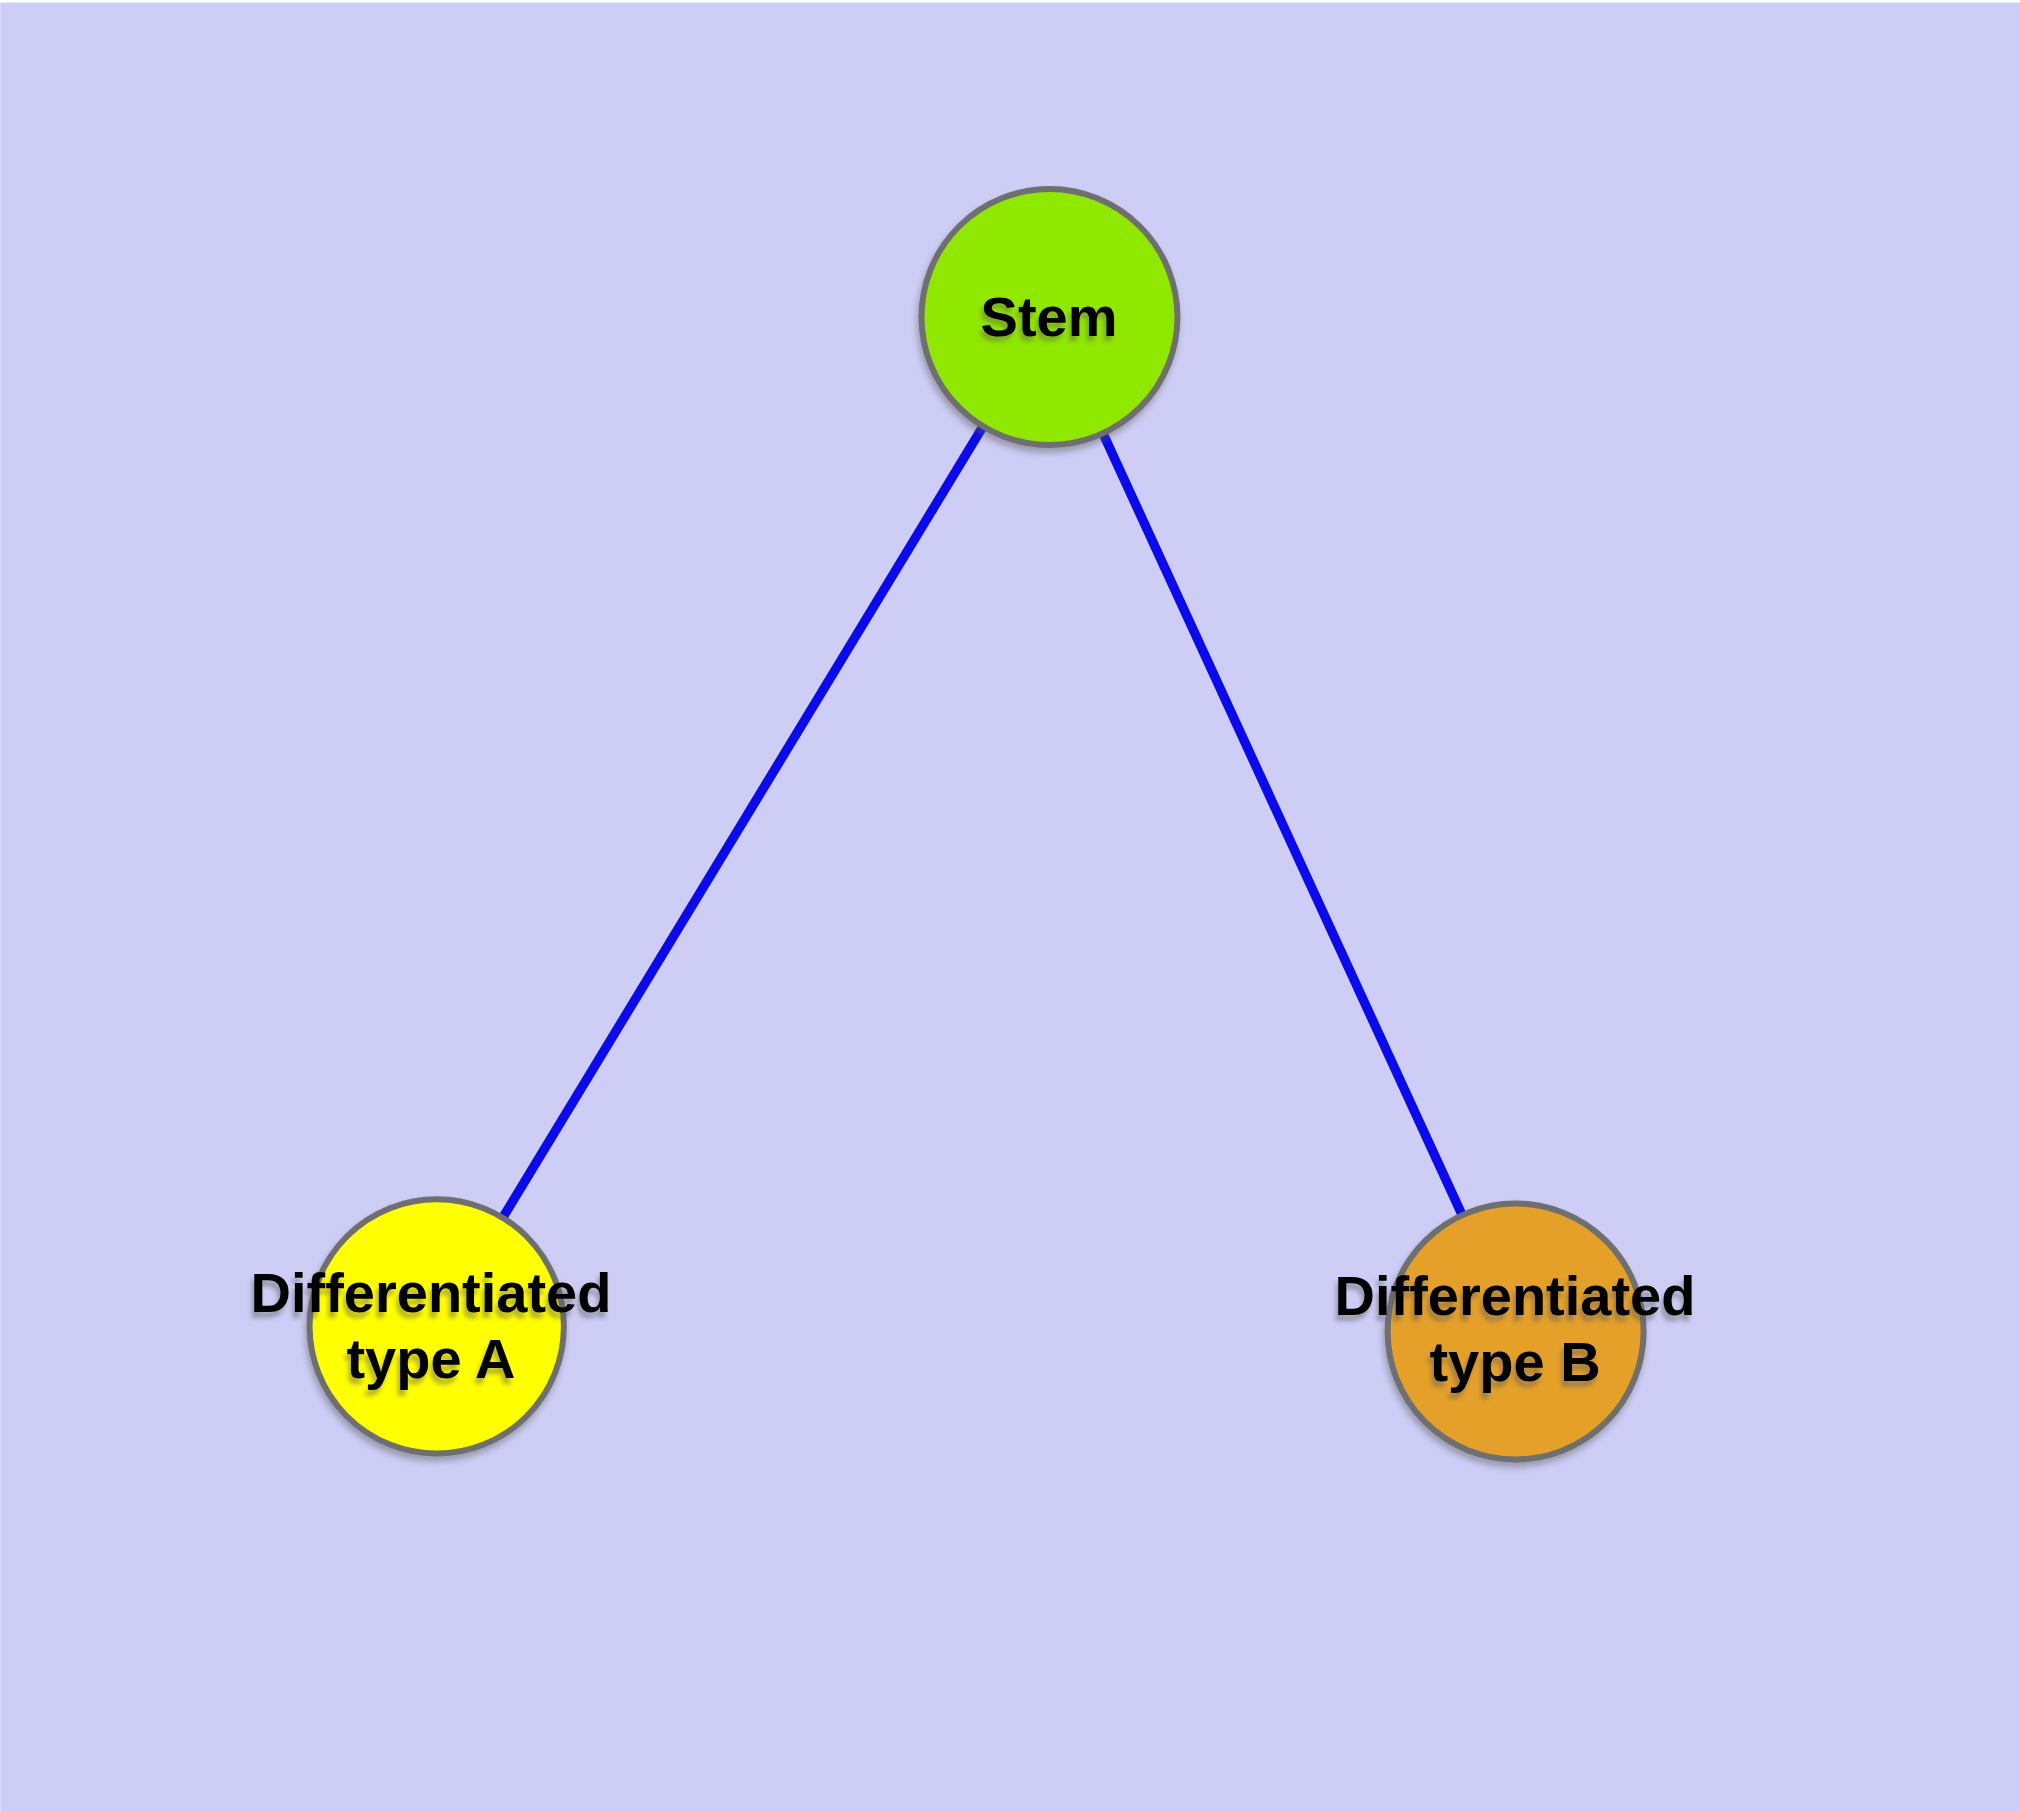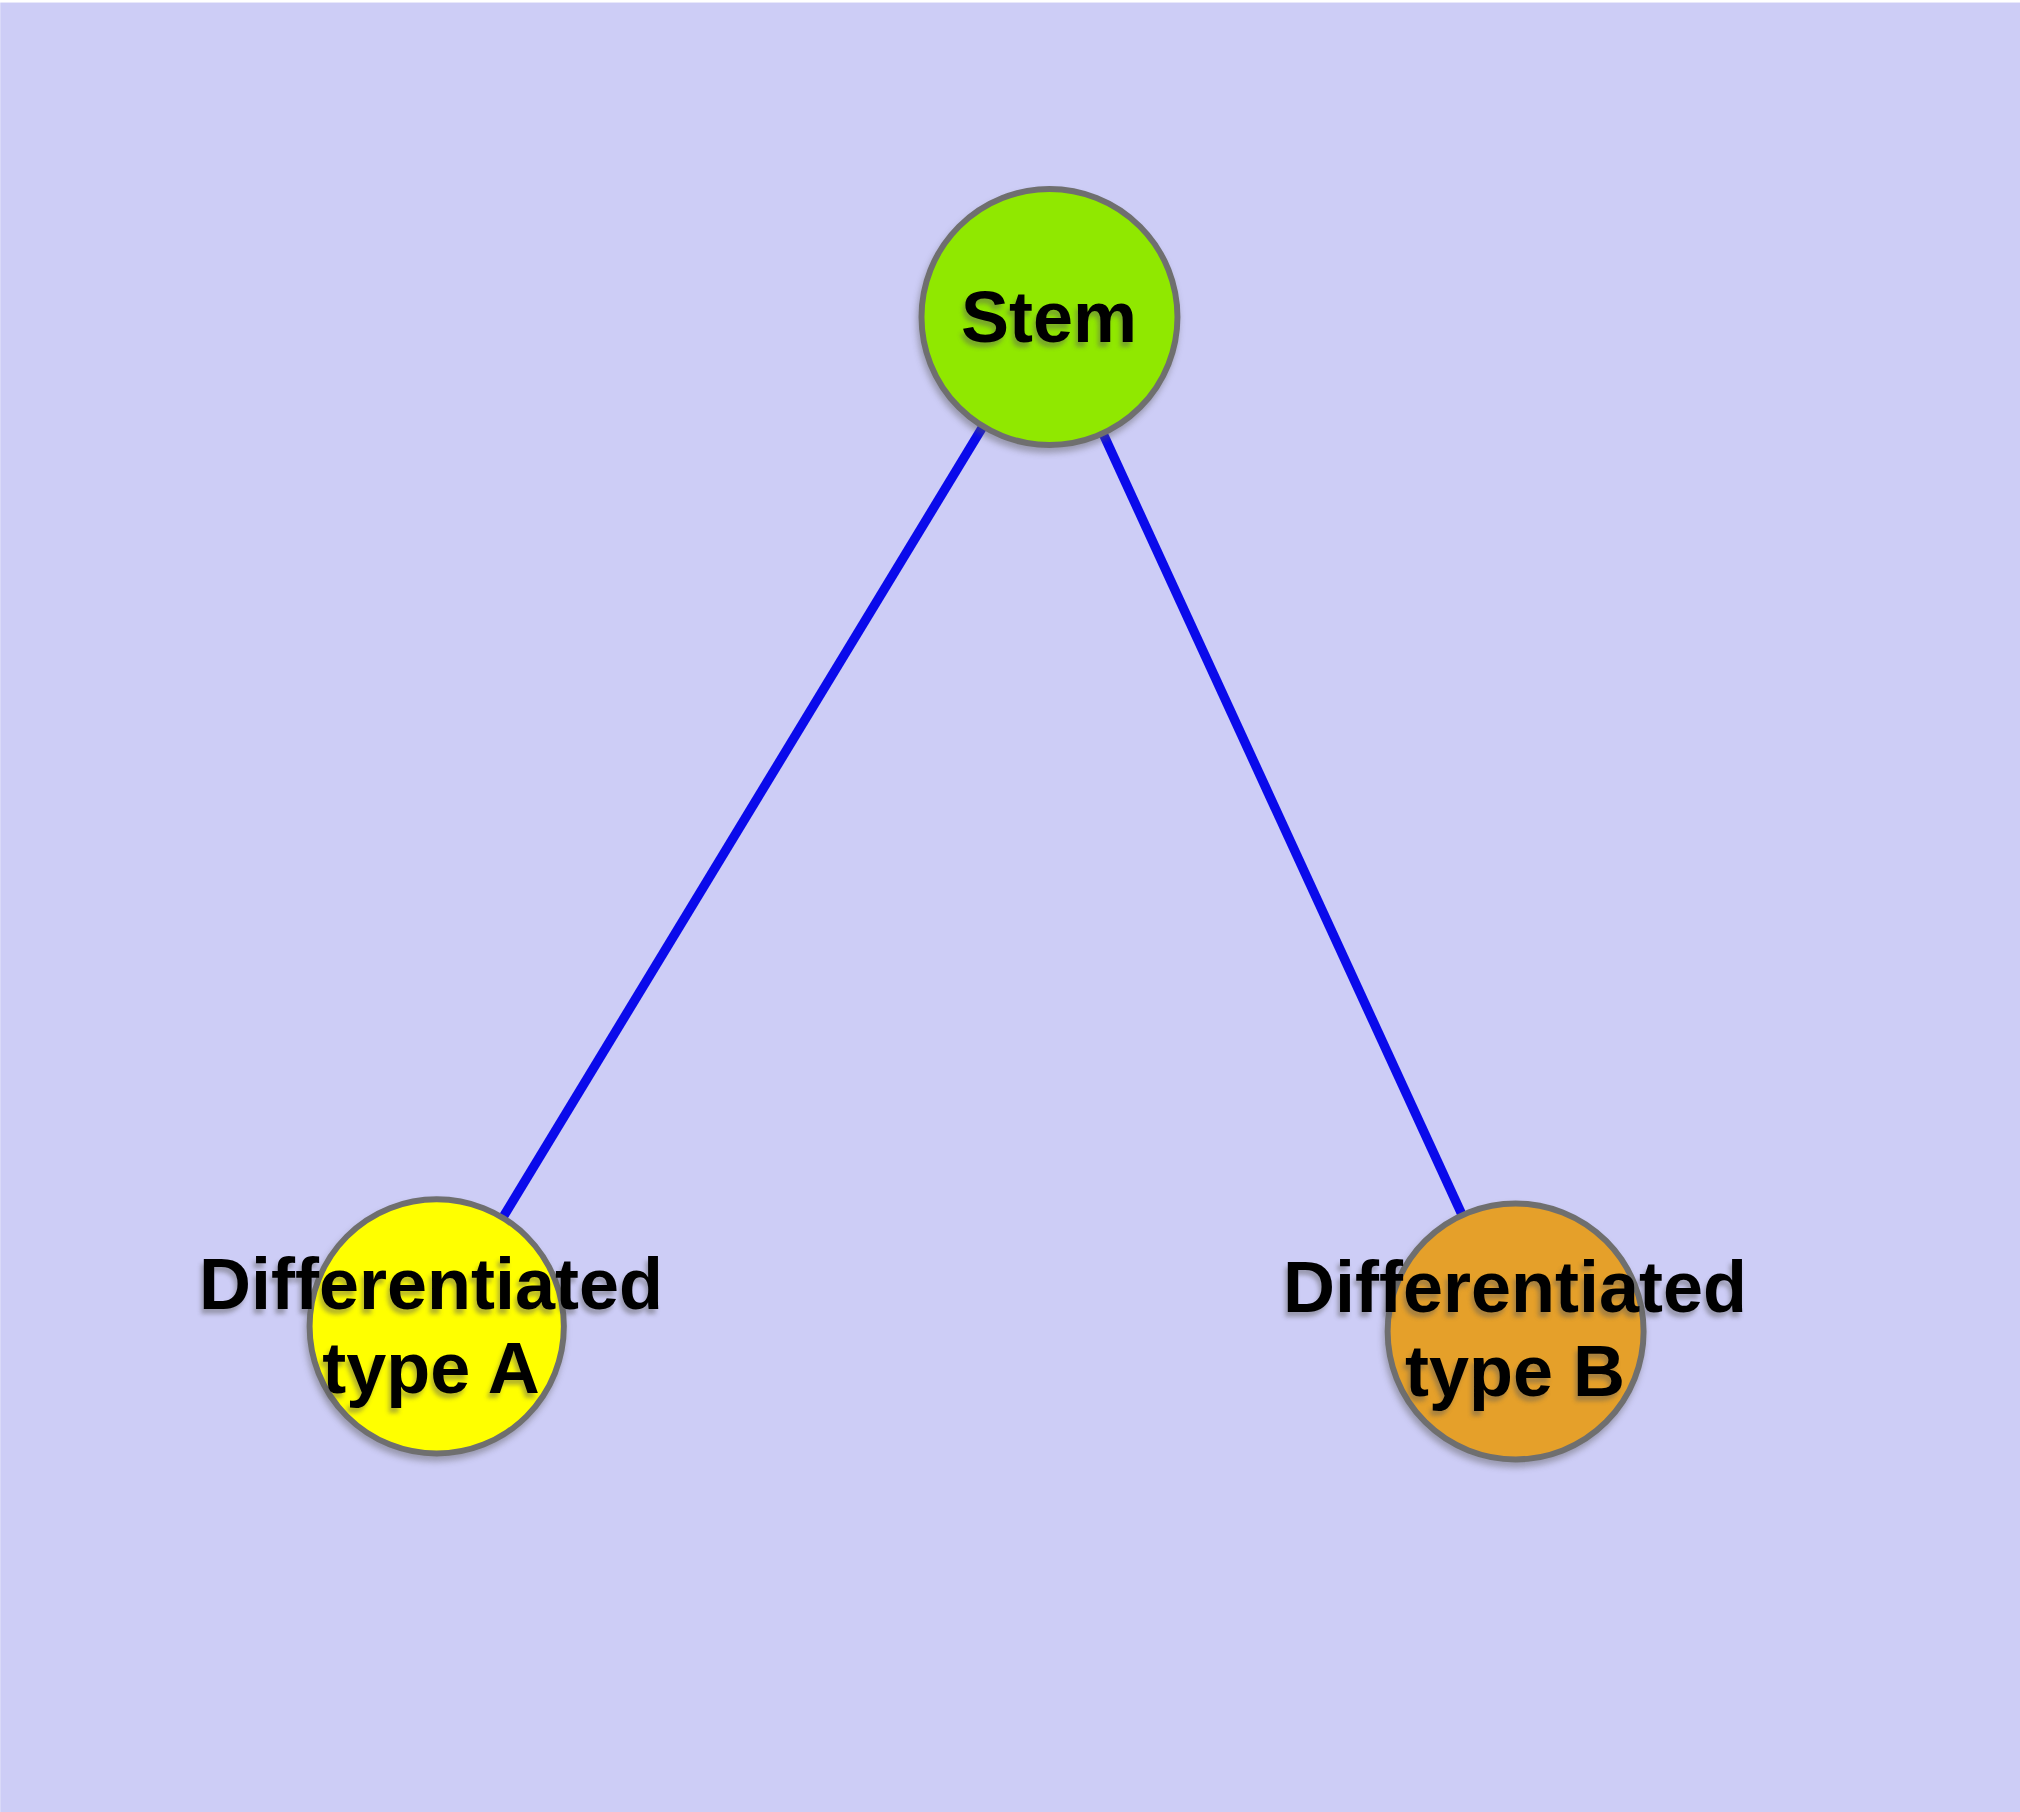--- a/index.html
+++ b/index.html
@@ -25,21 +25,21 @@
     stroke-width: 11px;
     stroke-linecap: butt;
   }
   .node {
     stroke-width: 7px;
     filter: drop-shadow(-2px 6px 4px rgba(90, 90, 90, 0.45));
   }
   .node-label {
     position: absolute;
     transform: translate(-50%, -50%);
-    font-size: 72px;
+    font-size: 56px;
     font-weight: bold;
     color: #000000;
     line-height: 1.17;
     text-align: center;
     white-space: pre-line;
     letter-spacing: 0px;
     text-shadow: -2.5px 5.1px 4.2px rgba(90, 90, 90, 0.45);
     pointer-events: none;
   }
 </style>

